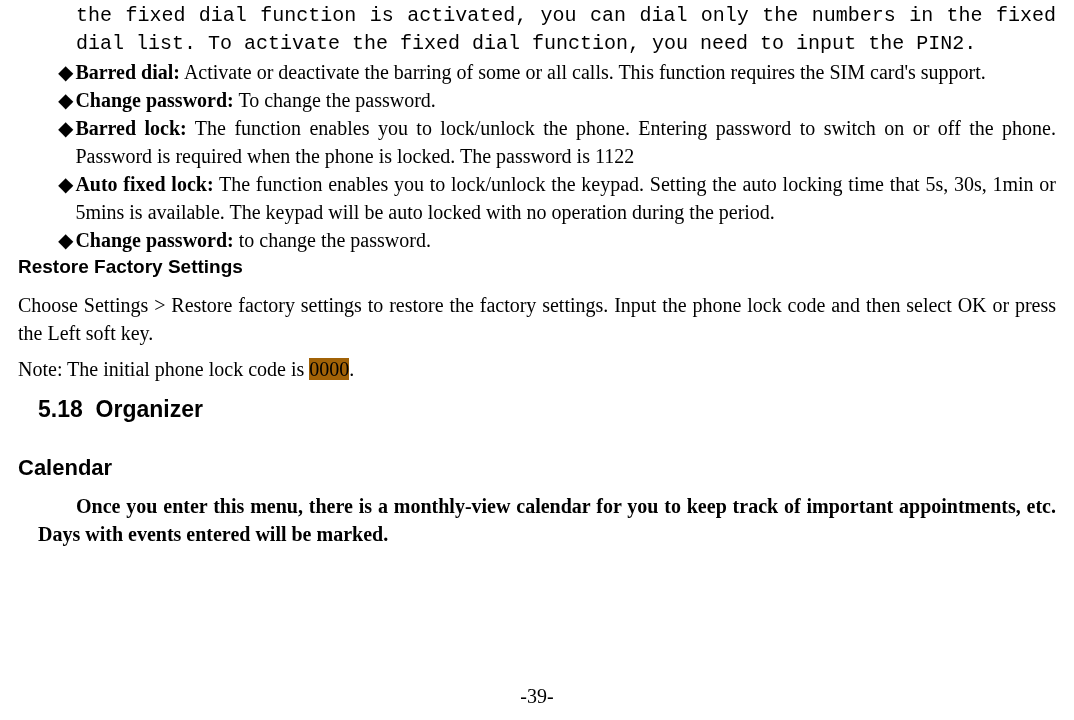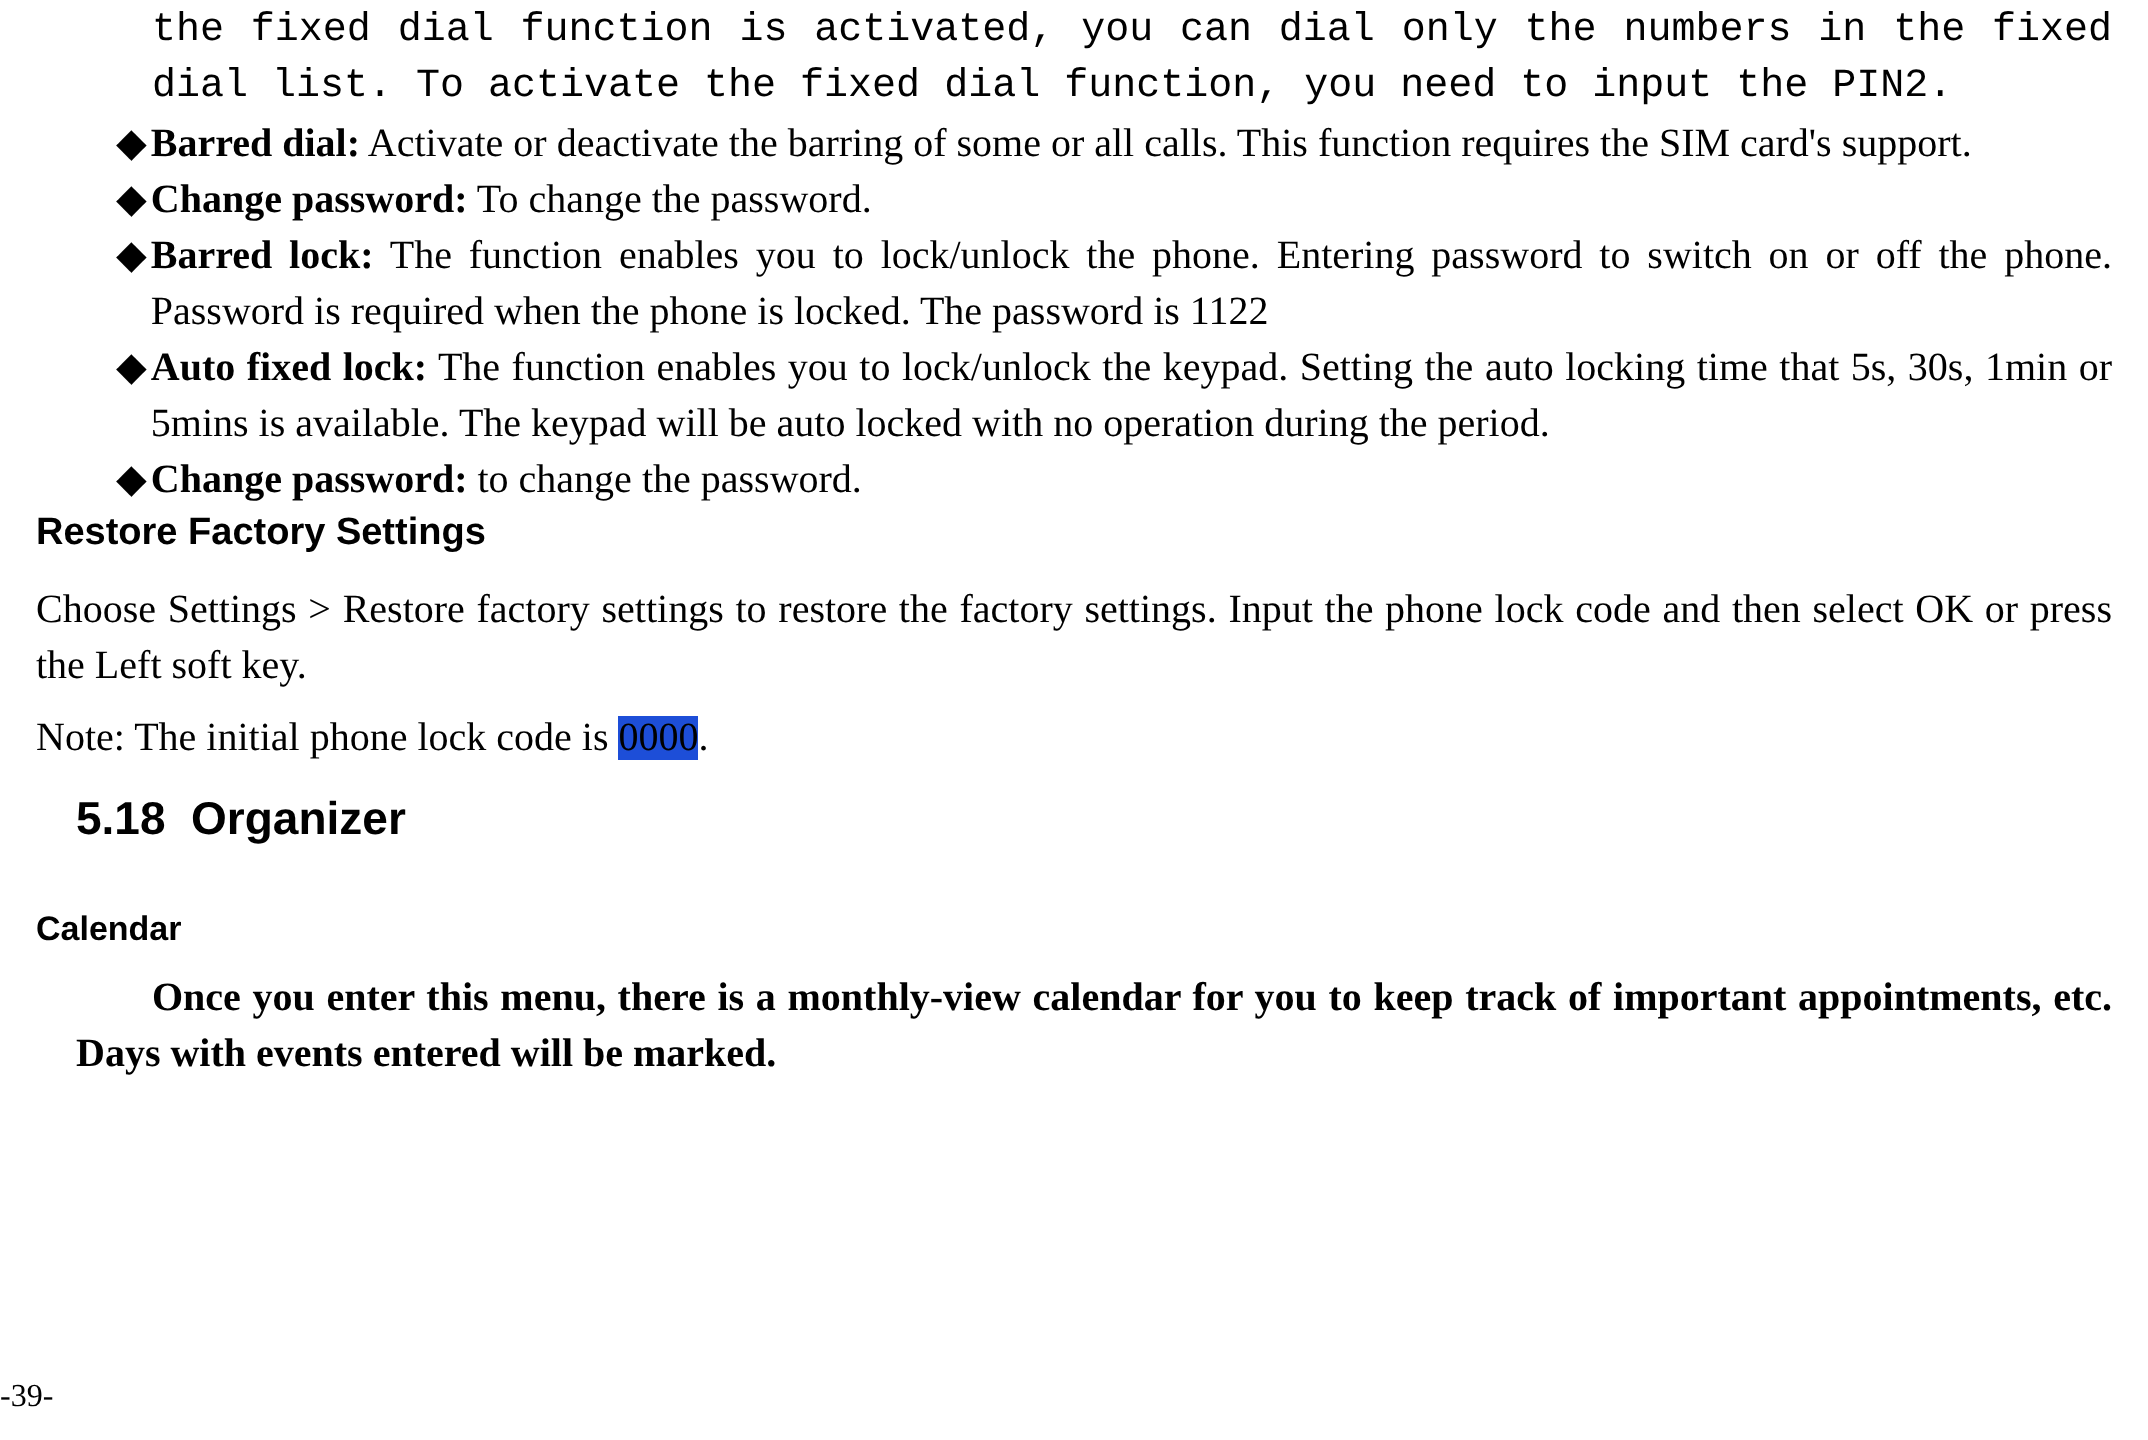--- a/index.html
+++ b/index.html
@@ -41,47 +41,47 @@
       font-family: Arial, Helvetica, sans-serif;
       font-weight: bold;
       font-size: 23px;
       margin-left: 20px;
       margin-top: 10px;
       margin-bottom: 10px;
     }
     .sub-heading {
       font-family: Arial, Helvetica, sans-serif;
       font-weight: bold;
-      font-size: 17px;
+      font-size: 22px;
       margin-top: 28px;
       margin-bottom: 8px;
     }
     .body-text {
       text-align: justify;
       margin-top: 8px;
     }
     .body-indent {
       margin-left: 20px;
       text-align: justify;
       margin-top: 6px;
     }
     .body-indent .first-line {
       text-indent: 38px;
       font-weight: bold;
     }
     .highlight {
-      background-color: #1d4ed8;
+      background-color: #a16207;
     }
     .page-num {
       position: absolute;
       bottom: 10px;
       left: 0;
       right: 0;
-      text-align: left;
-      font-size: 16px;
+      text-align: center;
+      font-size: 20px;
       font-family: Liberation Serif, serif;
     }
   </style>
 </head>
 <body>
 
 <div class="indent-cont">
   <span>the fixed dial function is activated, you can dial only the numbers in the fixed dial list. To activate the fixed dial function, you need to input the PIN2.</span>
 </div>
 

